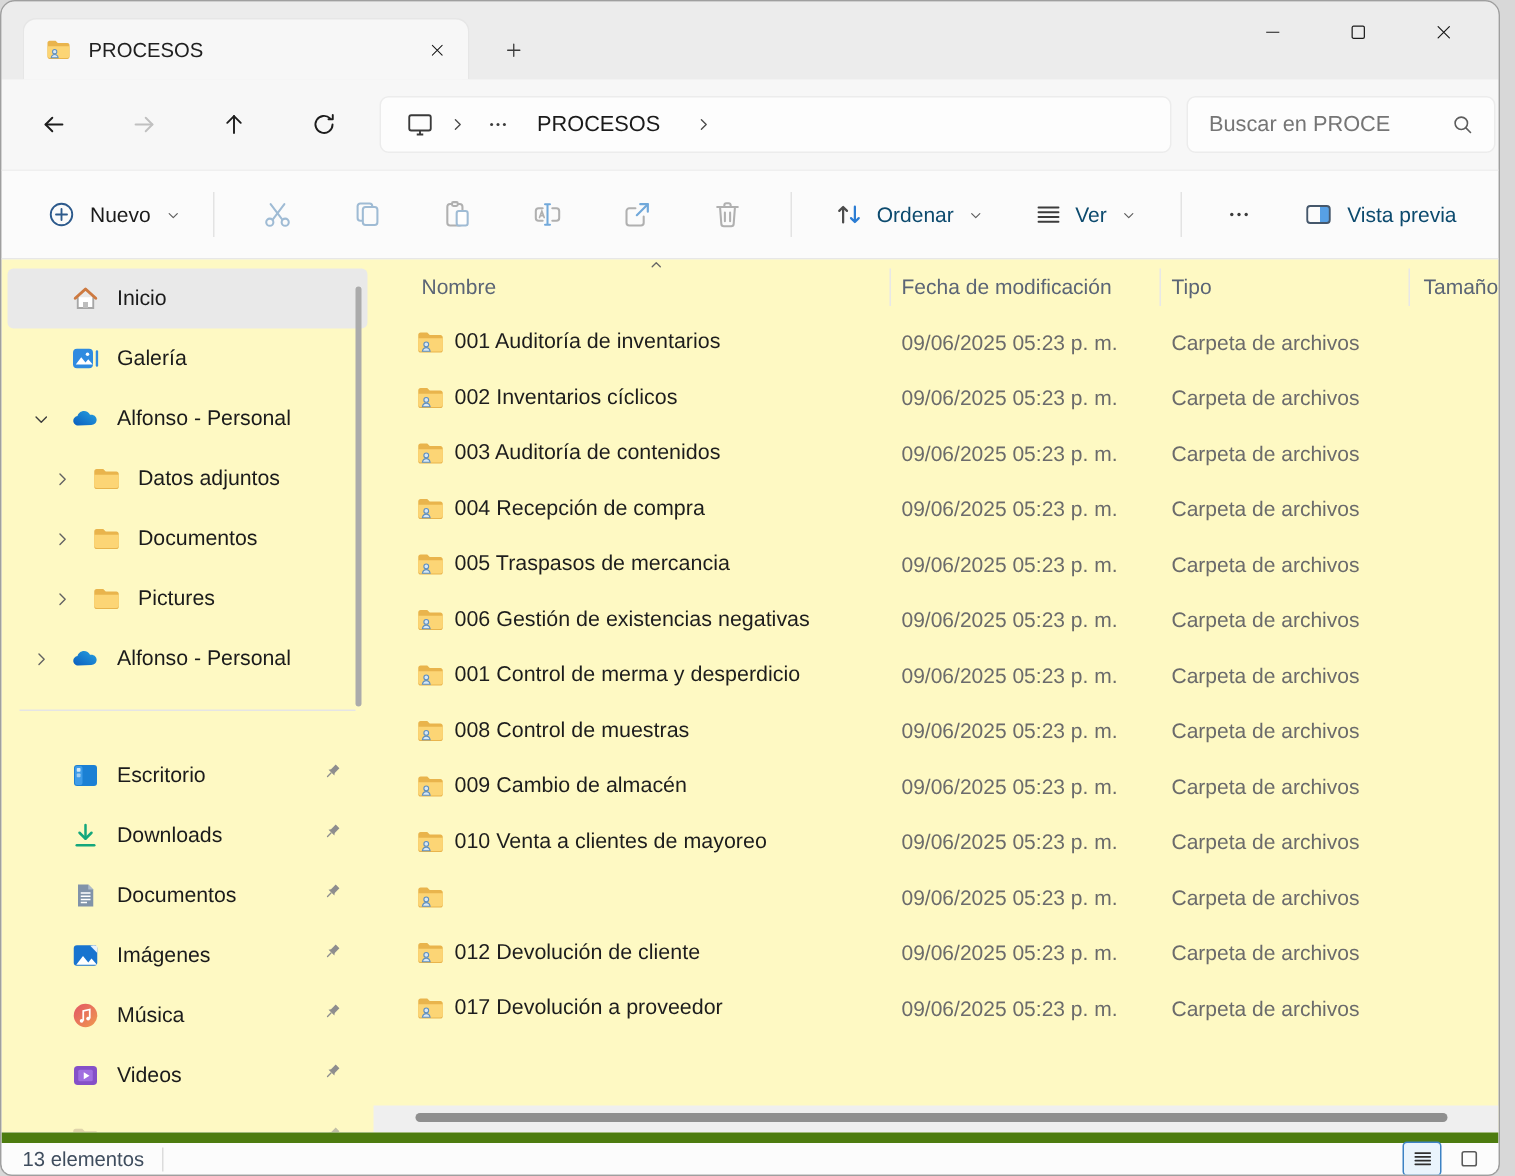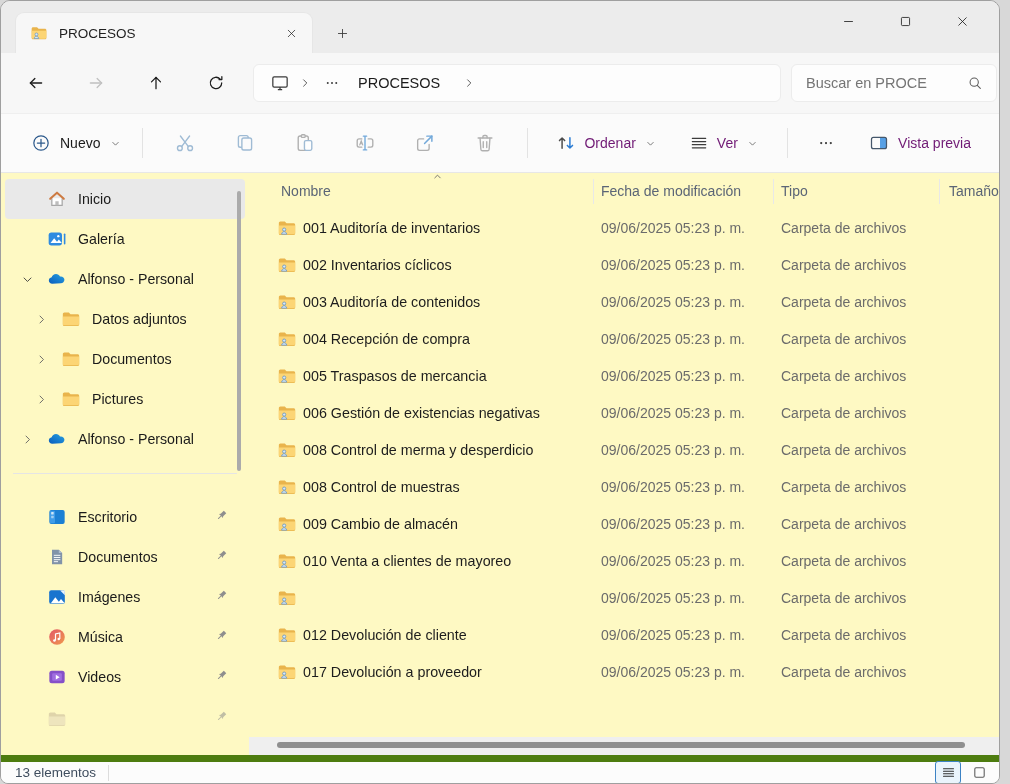--- a/index.html
+++ b/index.html
@@ -38,21 +38,21 @@
   .search-ic{margin-right:13px;}
 
   
   .toolbar{position:absolute;top:112px;left:0;right:0;height:60px;background:#fbfbfb;
     border-top:1px solid #efefef;border-bottom:1px solid #e7e7e7;display:flex;align-items:center;box-sizing:border-box;}
   .tb-new{display:flex;align-items:center;gap:9px;margin-left:22px;padding:7px 8px;border-radius:4px;}
   .tb-new-label{font-size:14px;color:#1b1b1b;}
   .tb-sep{width:1px;height:30px;background:#e3e3e3;margin:0 12px;}
   .tb-ic{width:40px;height:40px;margin:0 10px;border-radius:4px;display:flex;align-items:center;justify-content:center;opacity:.85;}
   .tb-group{display:flex;align-items:center;gap:8px;padding:7px 10px;border-radius:4px;margin:0 6px;}
-  .tb-group-label{font-size:14px;color:#701a75;}
+  .tb-group-label{font-size:14px;color:#0c4a6e;}
   .tb-more{width:40px;height:40px;margin:0 6px;display:flex;align-items:center;justify-content:center;border-radius:4px;}
   .tb-spacer{flex:1;}
   .tb-preview{display:flex;align-items:center;gap:9px;margin-right:20px;padding:7px 8px;border-radius:4px;}
 
   
   .content{position:absolute;top:172px;left:0;right:0;bottom:28px;background:#fef9c3;overflow:hidden;}
 
   
   .sidebar{position:absolute;left:0;top:0;width:248px;height:100%;padding-top:6px;box-sizing:border-box;overflow:hidden;}
   .sb-item{height:40px;display:flex;align-items:center;padding-left:16px;margin:0 4px;border-radius:4px;}
@@ -509,20 +509,41 @@
                   <path d="M9.2 4h5.6v7l1.6 2.2H7.6L9.2 11z"></path>
                   <rect x="11.3" y="13.2" width="1.4" height="6.6" rx=".7"></rect>
                 </g>
               </svg>
             </span></span>
         </div>
         <div class="sb-item">
           <span class="sb-chev"></span>
           <span class="icon i20">
             <svg viewBox="0 0 24 24" xmlns="http://www.w3.org/2000/svg">
+              <g fill="none" stroke="#14a77c" stroke-width="2" stroke-linecap="round" stroke-linejoin="round">
+                <path d="M12 3.6v10.6"></path>
+                <path d="M7.2 9.8l4.8 4.8 4.8-4.8"></path>
+                <path d="M5 19.8h14"></path>
+              </g>
+            </svg>
+          </span>
+          <span class="sb-label">Downloads</span>
+          <span class="sb-pin"><span class="icon i15">
+              <svg viewBox="0 0 24 24" xmlns="http://www.w3.org/2000/svg">
+                <g transform="rotate(45 12 12)" fill="#8e8e8e">
+                  <path d="M9.2 4h5.6v7l1.6 2.2H7.6L9.2 11z"></path>
+                  <rect x="11.3" y="13.2" width="1.4" height="6.6" rx=".7"></rect>
+                </g>
+              </svg>
+            </span></span>
+        </div>
+        <div class="sb-item">
+          <span class="sb-chev"></span>
+          <span class="icon i20">
+            <svg viewBox="0 0 24 24" xmlns="http://www.w3.org/2000/svg">
               <path d="M6 3.2h8.2l4 4v13.6H6z" fill="#8193a9"></path>
               <path d="M14.2 3.2l4 4h-4z" fill="#aebccc"></path>
               <g stroke="#fff" stroke-width="1.1" fill="none">
                 <path d="M8.2 10h7.8M8.2 12.6h7.8M8.2 15.2h7.8M8.2 17.6h5"></path>
               </g>
             </svg>
           </span>
           <span class="sb-label">Documentos</span>
           <span class="sb-pin"><span class="icon i15">
               <svg viewBox="0 0 24 24" xmlns="http://www.w3.org/2000/svg">
@@ -720,21 +741,21 @@
           </div>
           <div class="row">
             <span class="row-ic icon i20">
               <svg viewBox="0 0 24 24" xmlns="http://www.w3.org/2000/svg">
                 <path d="M2.2 6.2c0-1 .8-1.9 1.9-1.9h5.3l2 2h8.5c1 0 1.9.8 1.9 1.9v10.3c0 1-.8 1.9-1.9 1.9H4.1c-1 0-1.9-.8-1.9-1.9z" fill="#e9b44c"></path>
                 <path d="M2.2 9h19.6v8.6c0 1-.8 1.9-1.9 1.9H4.1c-1 0-1.9-.8-1.9-1.9z" fill="#fcd575"></path>
                 <circle cx="8.6" cy="13.9" r="1.9" fill="#d7e8f7" stroke="#5e8fc0" stroke-width=".9"></circle>
                 <path d="M5.5 19.4c.4-1.9 1.6-2.9 3.1-2.9s2.7 1 3.1 2.9z" fill="#d7e8f7" stroke="#5e8fc0" stroke-width=".9"></path>
               </svg>
             </span>
-            <span class="cell name">008 Control de merma y desperdicio</span>
+            <span class="cell name">001 Control de merma y desperdicio</span>
             <span class="cell date">09/06/2025 05:23 p. m.</span>
             <span class="cell type">Carpeta de archivos</span>
             <span class="cell size"></span>
           </div>
           <div class="row">
             <span class="row-ic icon i20">
               <svg viewBox="0 0 24 24" xmlns="http://www.w3.org/2000/svg">
                 <path d="M2.2 6.2c0-1 .8-1.9 1.9-1.9h5.3l2 2h8.5c1 0 1.9.8 1.9 1.9v10.3c0 1-.8 1.9-1.9 1.9H4.1c-1 0-1.9-.8-1.9-1.9z" fill="#e9b44c"></path>
                 <path d="M2.2 9h19.6v8.6c0 1-.8 1.9-1.9 1.9H4.1c-1 0-1.9-.8-1.9-1.9z" fill="#fcd575"></path>
                 <circle cx="8.6" cy="13.9" r="1.9" fill="#d7e8f7" stroke="#5e8fc0" stroke-width=".9"></circle>

